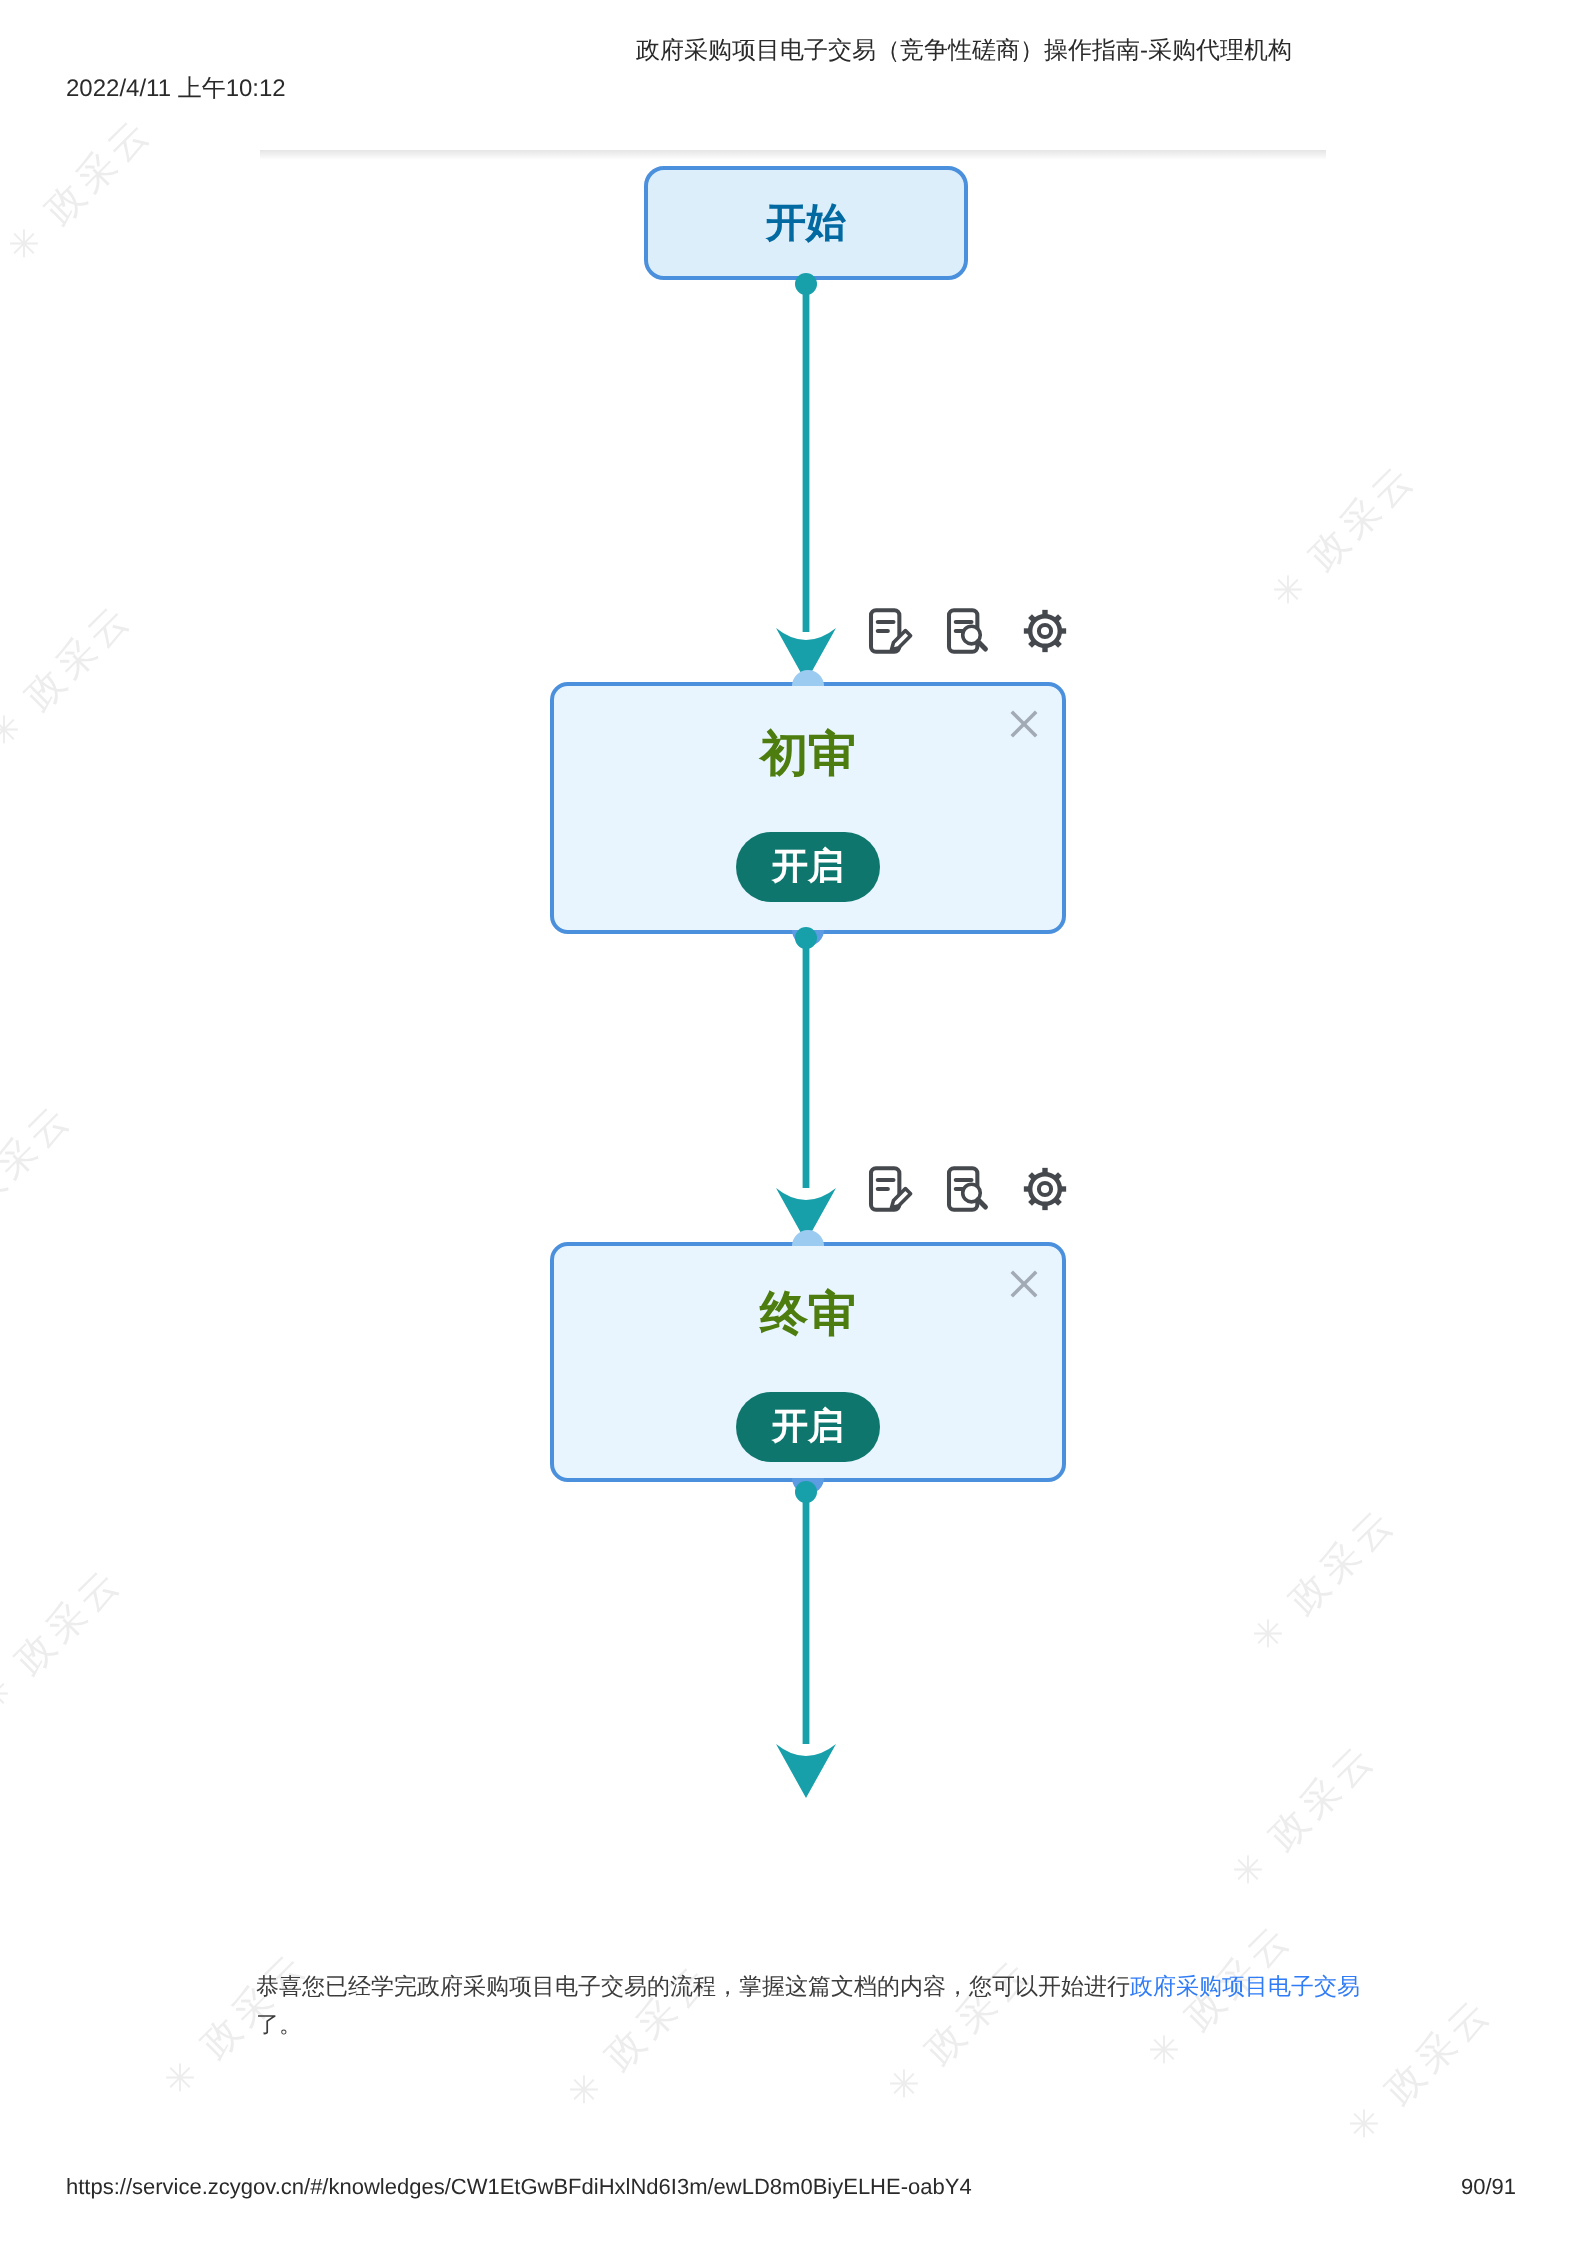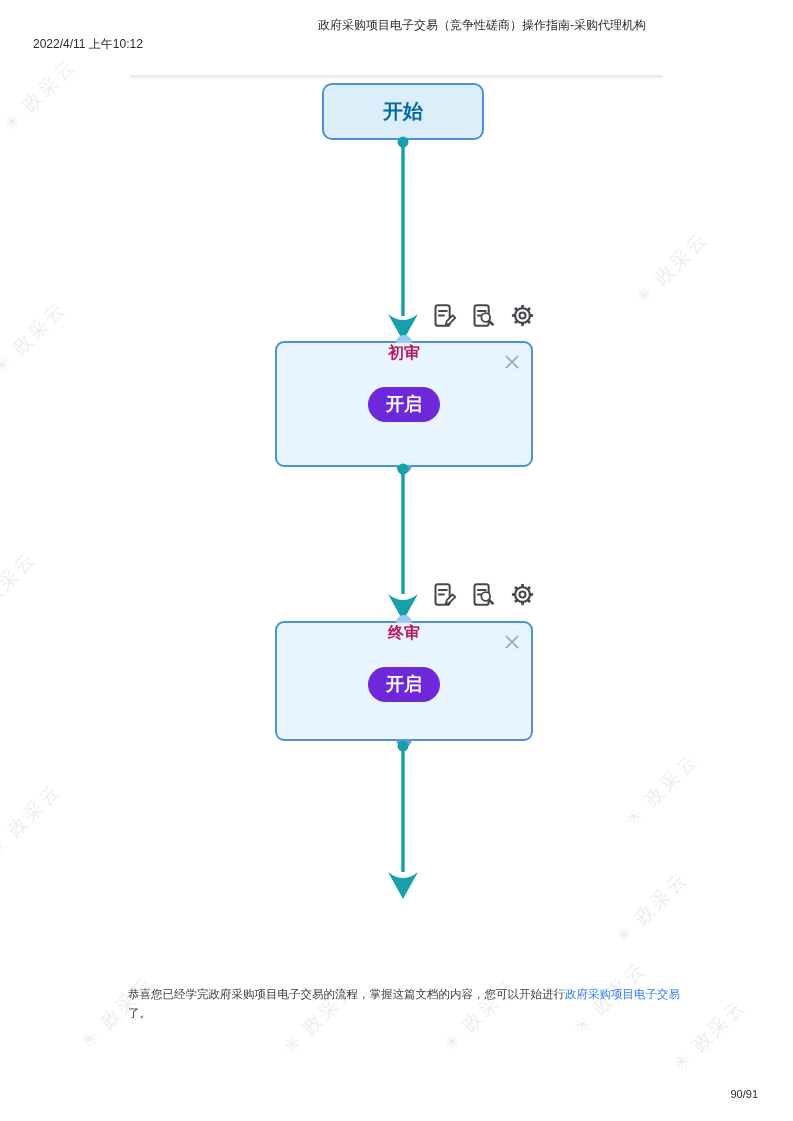--- a/index.html
+++ b/index.html
@@ -26,23 +26,23 @@
         background:linear-gradient(to bottom, rgba(110,110,110,0.18), rgba(255,255,255,0)); }
 
   
   .terminal-node { position:absolute; width:162px; height:57px; background:#ddeefb;
         border:2px solid #4a90dd; border-radius:10px; display:flex; align-items:center;
         justify-content:center; font-size:20px; font-weight:bold; color:#0369a1; cursor:default; }
 
   
   .step-node { position:absolute; width:258px; background:#e9f5fe; border:2px solid #4a90dd;
         border-radius:9px; display:flex; flex-direction:column; align-items:center; }
-  .step-title { font-size:16px; font-weight:bold; color:#be185d; }
+  .step-title { margin-top:18px; font-size:24px; font-weight:bold; color:#4d7c0f; }
   .pill-btn { margin-top:23px; width:72px; height:35px; border:none; border-radius:18px;
-        background:#6d28d9; color:#fff; font-size:18px; font-weight:bold;
+        background:#0f766e; color:#fff; font-size:18px; font-weight:bold;
         font-family:inherit; line-height:35px; text-align:center; cursor:pointer; }
   .close-btn { position:absolute; right:9px; top:9px; width:20px; height:20px; border:none;
         background:transparent; cursor:pointer; padding:0; }
   .port { position:absolute; left:50%; margin-left:-8px; width:16px; height:8px; }
   .port-top    { top:-8px;    background:#9ccbf2; border-radius:8px 8px 0 0; }
   .port-bottom { bottom:-8px; background:#5b9ce2; border-radius:0 0 8px 8px; }
 
   
   .connector { position:absolute; width:44px; }
   .connector svg { display:block; }
@@ -211,15 +211,16 @@
         <path d="M7 132 Q22 144 37 132 L22 159 Z" fill="#18a0aa"></path>
       </svg>
     </div>
 
   </div>
 
   <div class="paragraph">
     <span>恭喜您已经学完政府采购项目电子交易的流程，掌握这篇文档的内容，您可以开始进行</span><a>政府采购项目电子交易</a><span>了。</span>
   </div>
 
+  <div class="ftr ftr-url">https://service.zcygov.cn/#/knowledges/CW1EtGwBFdiHxlNd6I3m/ewLD8m0BiyELHE-oabY4</div>
   <div class="ftr ftr-page">90/91</div>
 
 </div>
 
 </body></html>

